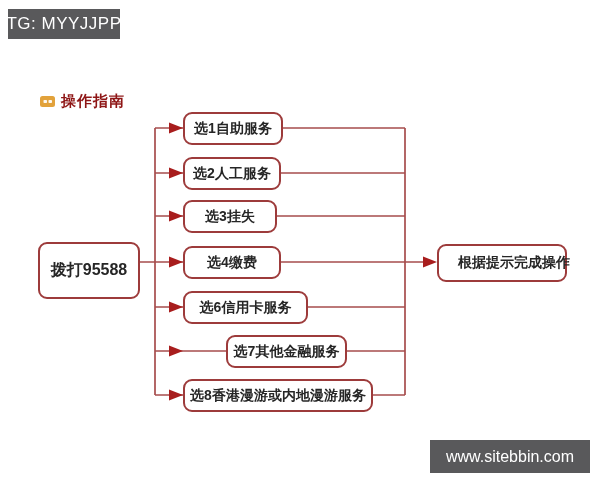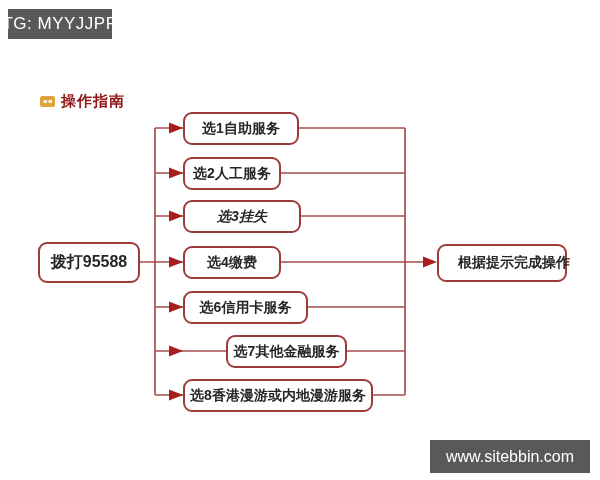--- a/index.html
+++ b/index.html
@@ -15,21 +15,21 @@
   svg.connectors { position: absolute; left: 0; top: 0; z-index: 1; }
 
   .badge {
     position: absolute;
     background: var(--badge-bg, #59595b);
     color: var(--badge-text, #ffffff);
     display: flex; align-items: center; justify-content: center;
     z-index: 3;
     white-space: nowrap;
   }
-  .badge.top    { left: 8px;  top: 9px;    width: 104px; height: 30px; font-size: 17px; letter-spacing: 0.5px; }
+  .badge.top    { left: 8px;  top: 9px;    width: 112px; height: 30px; font-size: 17px; letter-spacing: 0.5px; }
   .badge.bottom { left: 430px; top: 440px; width: 160px; height: 33px; font-size: 16px; }
 
   .heading {
     position: absolute; left: 40px; top: 92px;
     display: flex; align-items: center; gap: 6px;
     z-index: 3;
   }
   .heading .title {
     color: var(--heading-red, #8e1515);
     font-size: 15px; font-weight: bold;
@@ -43,26 +43,26 @@
     border: 2px solid var(--box-border, #9d3b3b);
     border-radius: 9px;
     box-sizing: border-box;
     display: flex; align-items: center; justify-content: center;
     color: var(--box-text, #262626);
     font-weight: bold;
     white-space: nowrap;
     z-index: 2;
   }
   .node.option { left: 183px; height: 33px; font-size: 14px; }
-  .node.start  { left: 38px;  top: 242px; width: 102px; height: 41px; font-size: 16px; }
+  .node.start  { left: 38px;  top: 242px; width: 102px; height: 57px; font-size: 16px; }
   .node.end    { left: 437px; top: 244px; width: 130px; height: 38px; font-size: 14px; padding-left: 24px; }
 
-  .opt-1 { top: 112px; width: 116px; }
+  .opt-1 { top: 112px; width: 100px; }
   .opt-2 { top: 157px; width: 98px;  }
-  .opt-3 { top: 200px; width: 118px; font-style: italic;  }
+  .opt-3 { top: 200px; width: 94px;  }
   .opt-4 { top: 246px; width: 98px;  }
   .opt-5 { top: 291px; width: 125px; }
   .opt-6 { top: 335px; width: 121px; margin-left: 43px; }
   .opt-7 { top: 379px; width: 190px; }
 </style>
 </head>
 <body>
 
 <div class="canvas">
 

